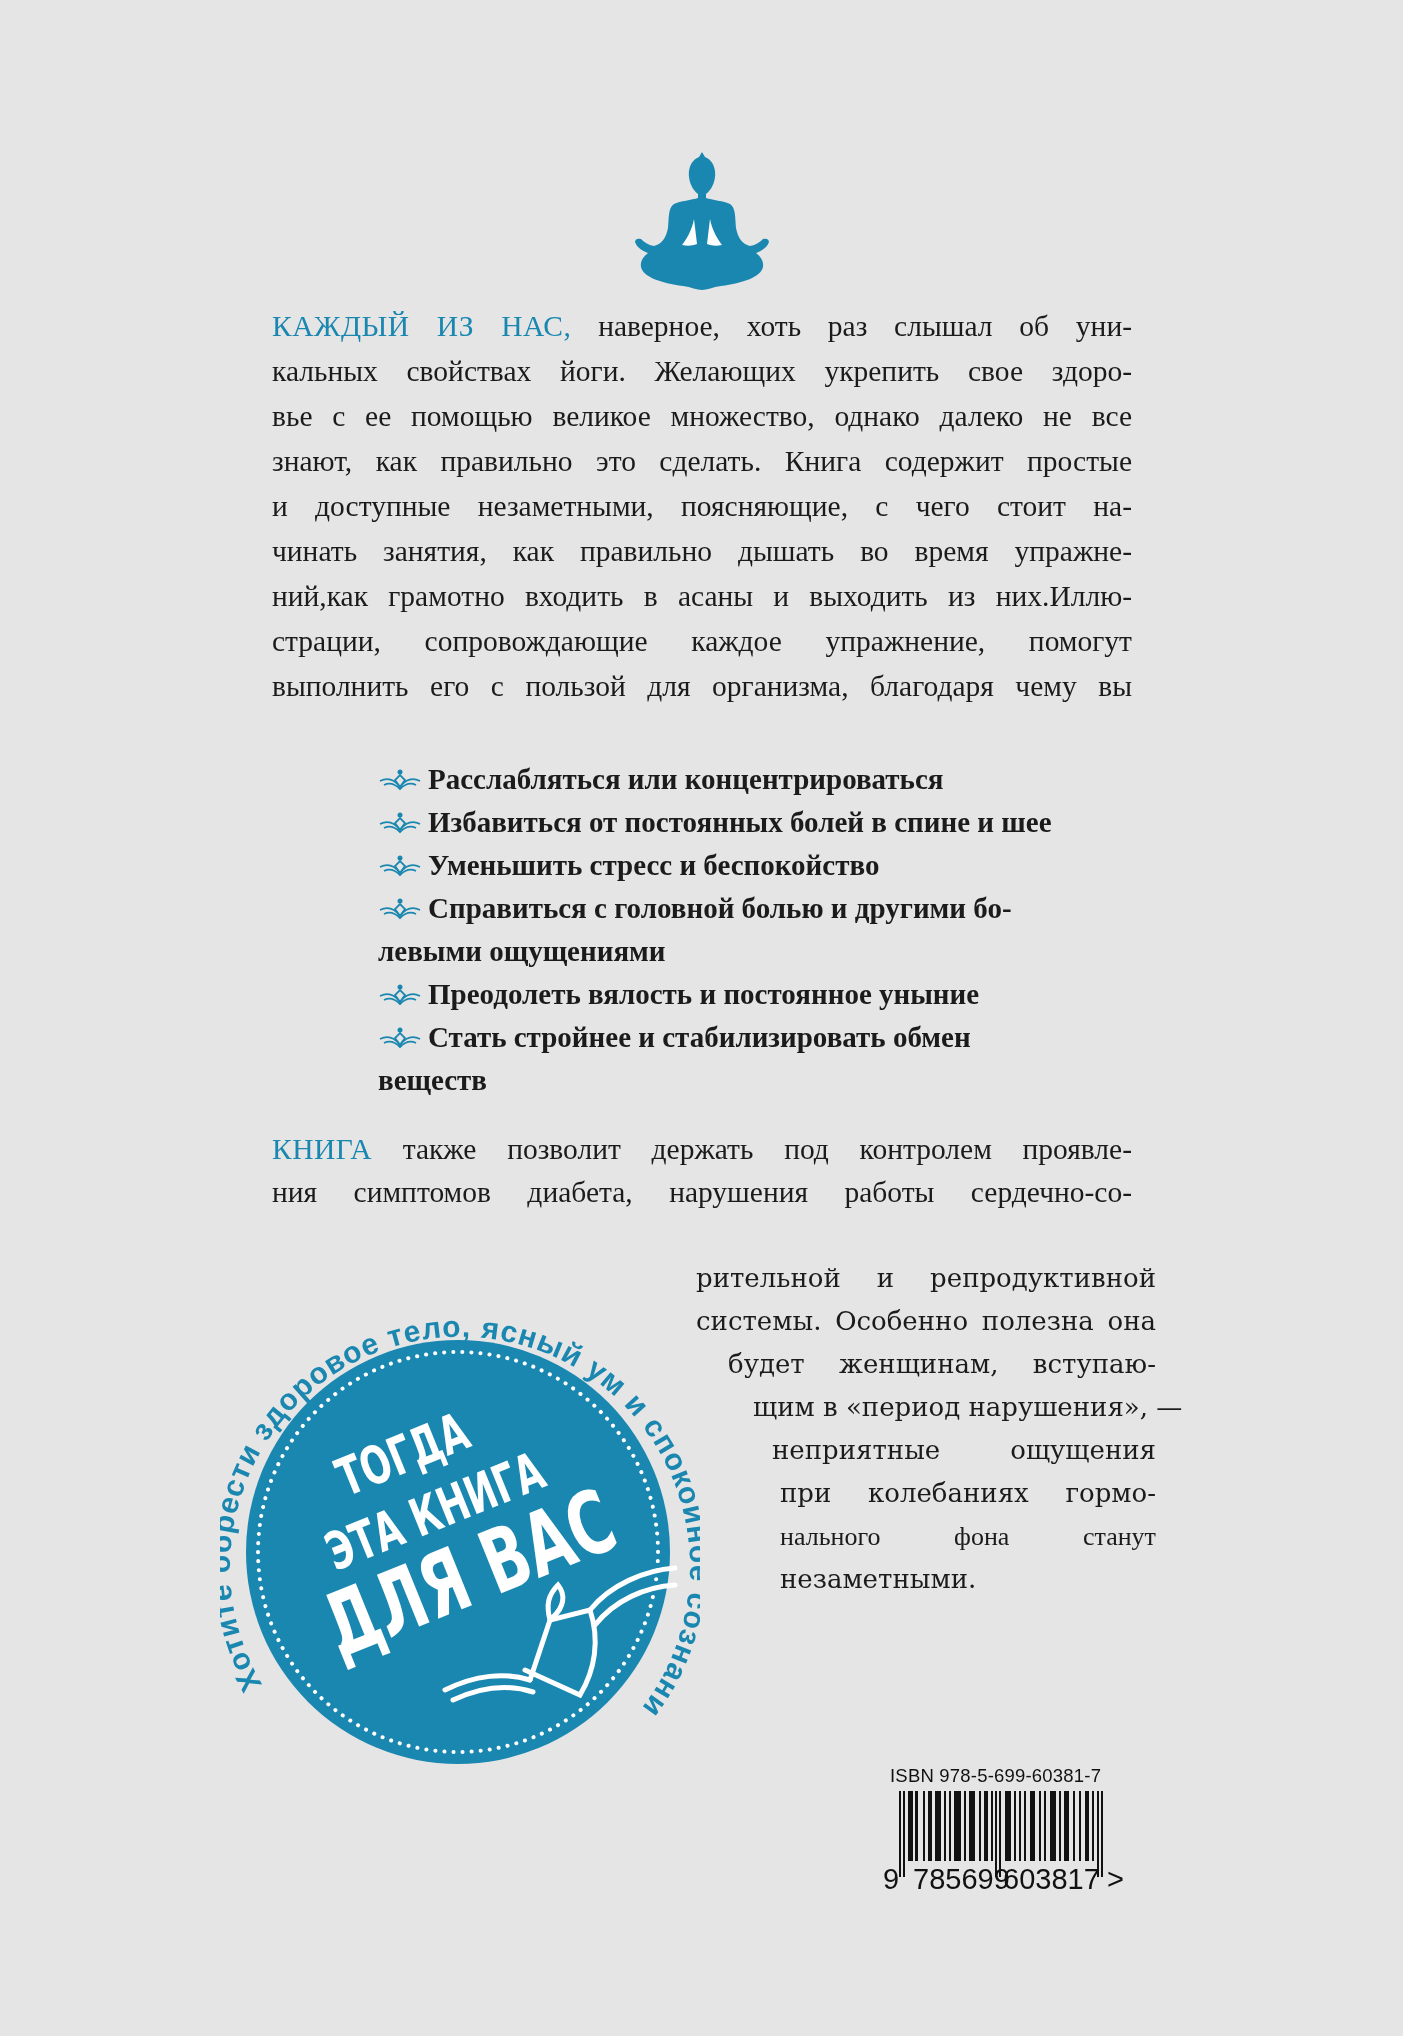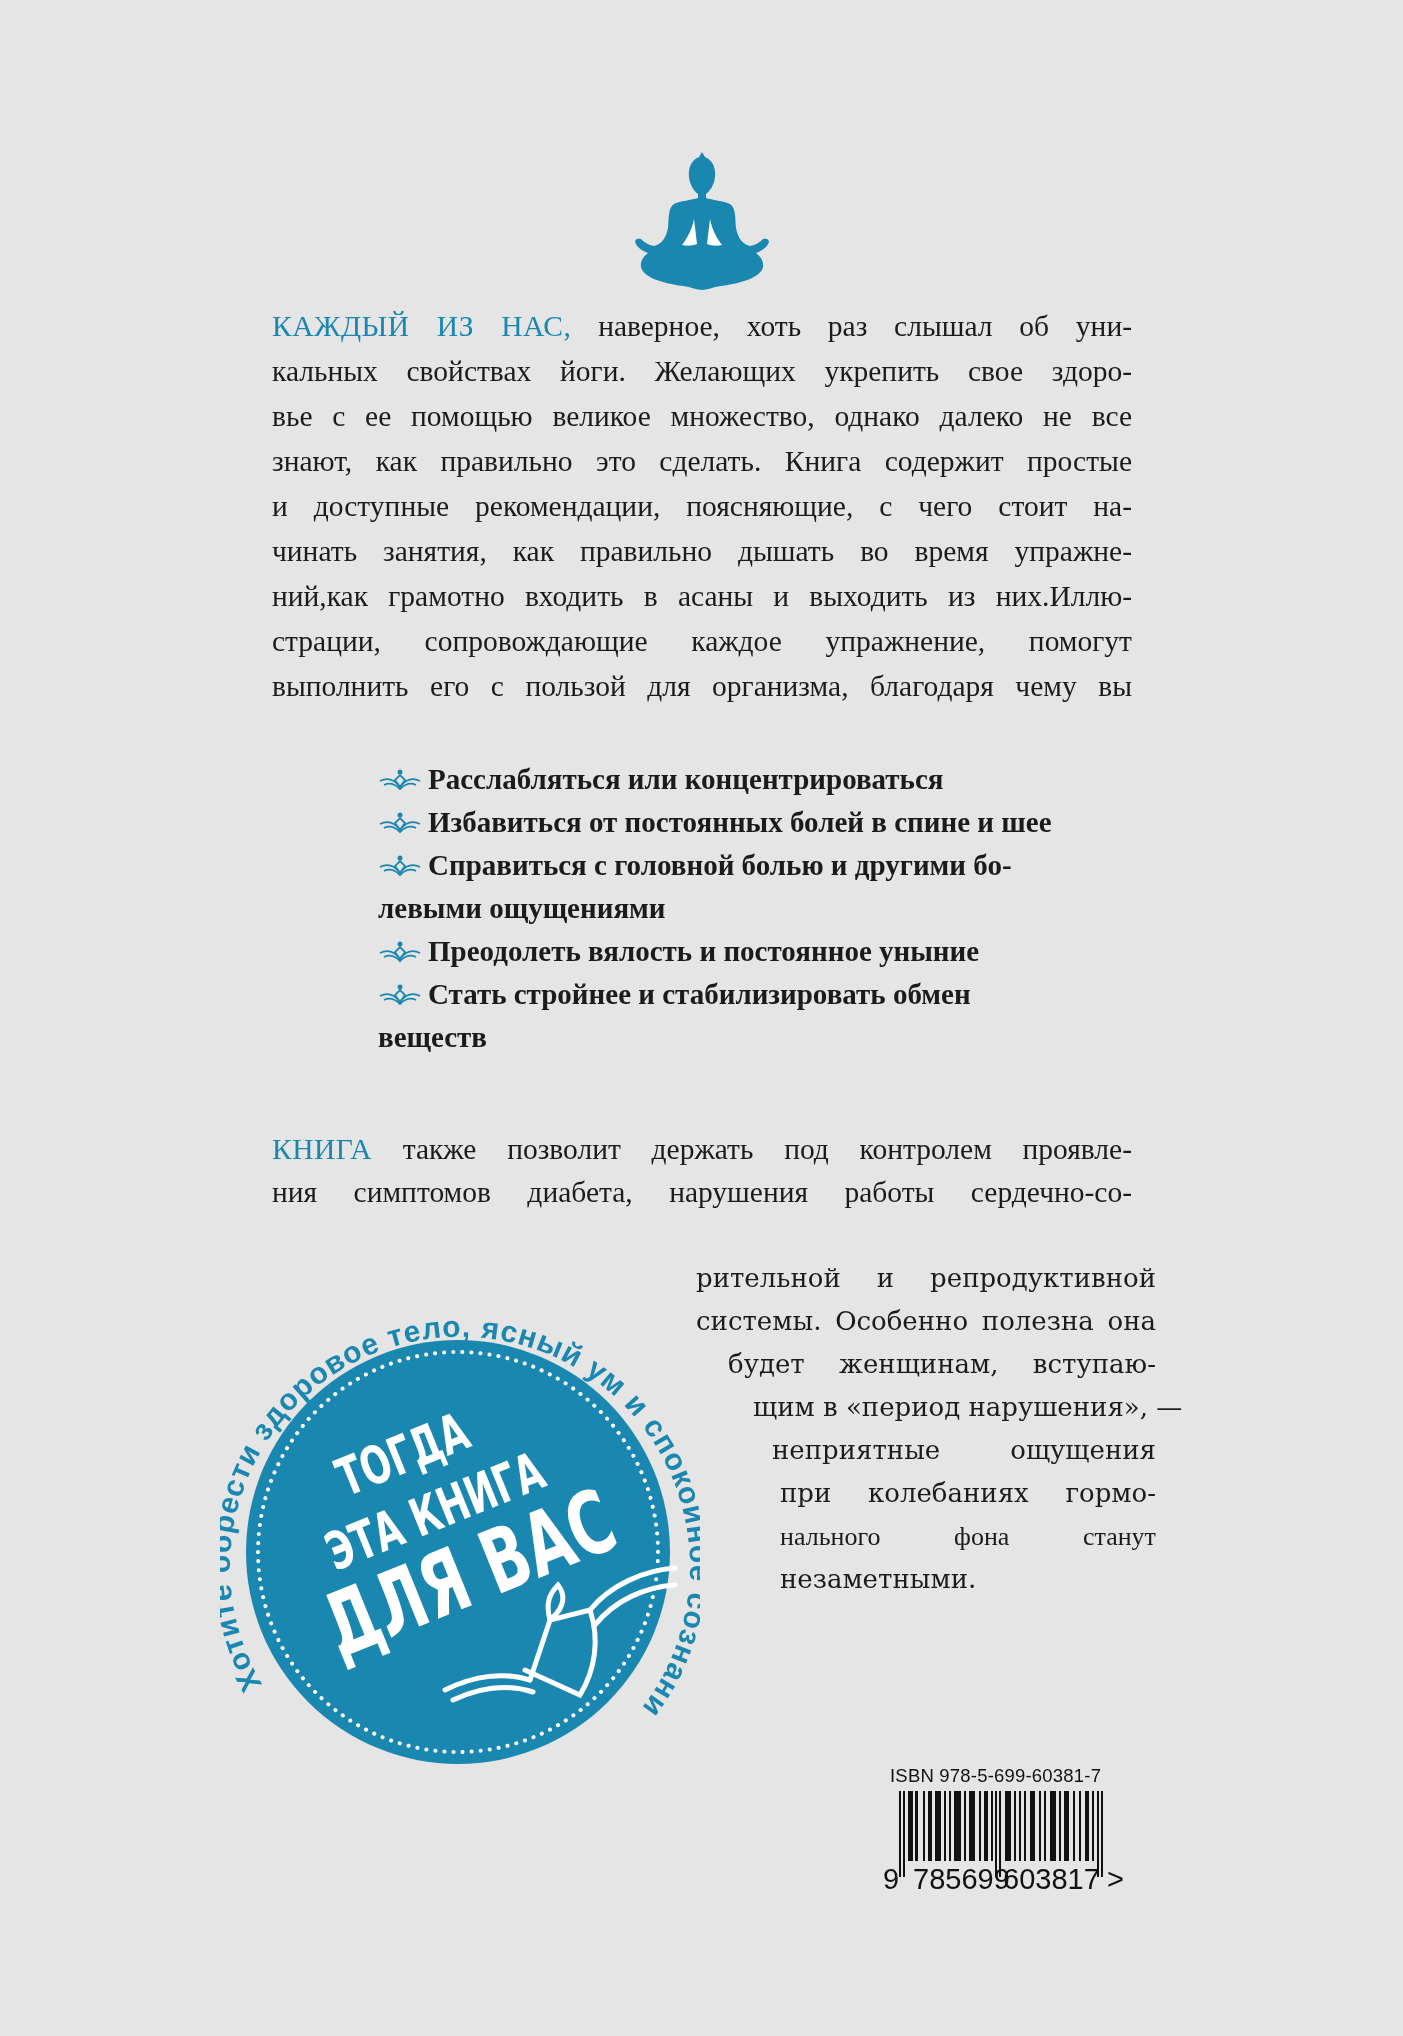--- a/index.html
+++ b/index.html
@@ -47,21 +47,21 @@
       <path d="M70 95 c6 -8 10 -16 12 -26 l3 25 c-5 2 -10 2 -15 1 z"></path>
       <path d="M110 95 c-6 -8 -10 -16 -12 -26 l-3 25 c5 2 10 2 15 1 z"></path>
     </g>
   </svg>
 
   <div class="text-block para1">
     <span class="line"><span class="accent">КАЖДЫЙ ИЗ НАС,</span><span> наверное, хоть раз слышал об уни-</span></span>
     <span class="line">кальных свойствах йоги. Желающих укрепить свое здоро-</span>
     <span class="line">вье с ее помощью великое множество, однако далеко не все</span>
     <span class="line">знают, как правильно это сделать. Книга содержит простые</span>
-    <span class="line">и доступные рекомендации, поясняющие, с чего стоит на-</span>
+    <span class="line">и доступные незаметными, поясняющие, с чего стоит на-</span>
     <span class="line">чинать занятия, как правильно дышать во время упражне-</span>
     <span class="line">ний,как грамотно входить в асаны и выходить из них.Иллю-</span>
     <span class="line">страции, сопровождающие каждое упражнение, помогут</span>
     <span class="line">выполнить его с пользой для организма, благодаря чему вы</span>
   </div>
 
   <div class="text-block bullets">
     <span class="bullet-row">
       <svg class="bullet-icon" viewBox="0 0 44 22">
           <g fill="none" stroke="#1a87b0" stroke-width="1.8">
@@ -74,20 +74,30 @@
     </span>
     <span class="bullet-row">
       <svg class="bullet-icon" viewBox="0 0 44 22">
           <g fill="none" stroke="#1a87b0" stroke-width="1.8">
             <path d="M2 12 c8 -4 14 -2 20 6 c6 -8 12 -10 20 -6"></path>
             <path d="M6 16 c6 -3 11 -1 16 4 c5 -5 10 -7 16 -4"></path>
             <path d="M22 18 l-5 -7 l5 -5 l5 5 z"></path>
             <circle cx="22" cy="3" r="1.6" fill="#1a87b0"></circle>
           </g>
         </svg><span>Избавиться от постоянных болей в спине и шее</span>
+    </span>
+    <span class="bullet-row">
+      <svg class="bullet-icon" viewBox="0 0 44 22">
+          <g fill="none" stroke="#1a87b0" stroke-width="1.8">
+            <path d="M2 12 c8 -4 14 -2 20 6 c6 -8 12 -10 20 -6"></path>
+            <path d="M6 16 c6 -3 11 -1 16 4 c5 -5 10 -7 16 -4"></path>
+            <path d="M22 18 l-5 -7 l5 -5 l5 5 z"></path>
+            <circle cx="22" cy="3" r="1.6" fill="#1a87b0"></circle>
+          </g>
+        </svg><span>Уменьшить стресс и беспокойство</span>
     </span>
     <span class="bullet-row">
       <svg class="bullet-icon" viewBox="0 0 44 22">
           <g fill="none" stroke="#1a87b0" stroke-width="1.8">
             <path d="M2 12 c8 -4 14 -2 20 6 c6 -8 12 -10 20 -6"></path>
             <path d="M6 16 c6 -3 11 -1 16 4 c5 -5 10 -7 16 -4"></path>
             <path d="M22 18 l-5 -7 l5 -5 l5 5 z"></path>
             <circle cx="22" cy="3" r="1.6" fill="#1a87b0"></circle>
           </g>
         </svg><span>Справиться с головной болью и другими бо-</span>

